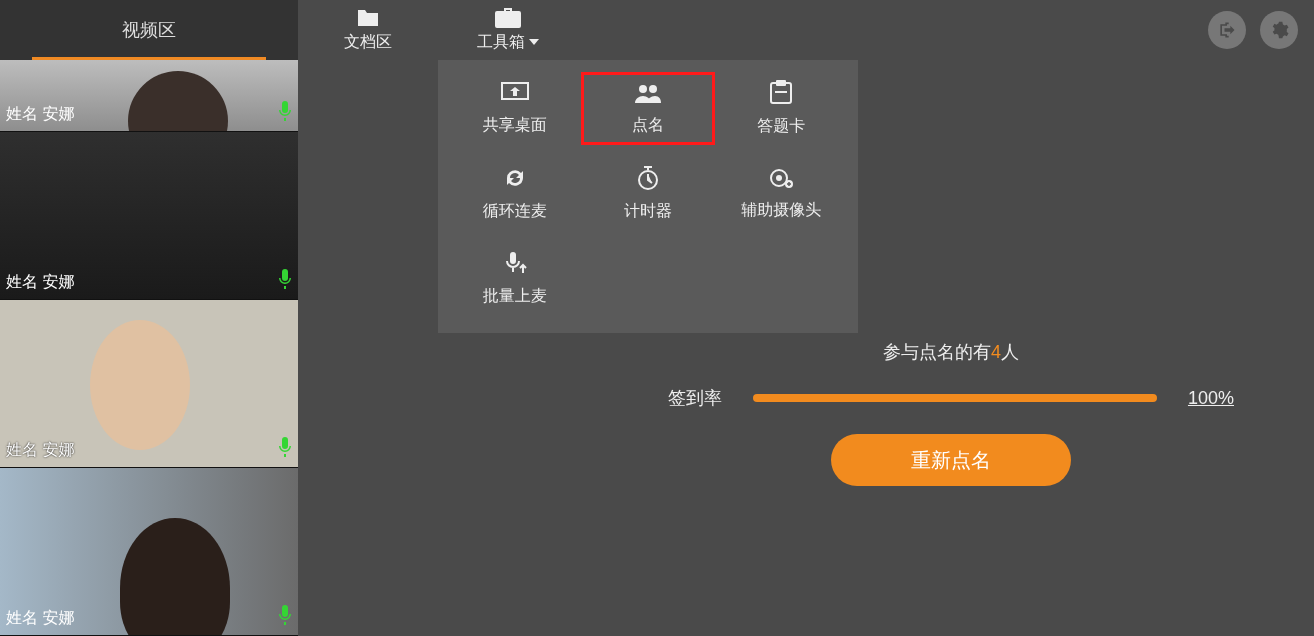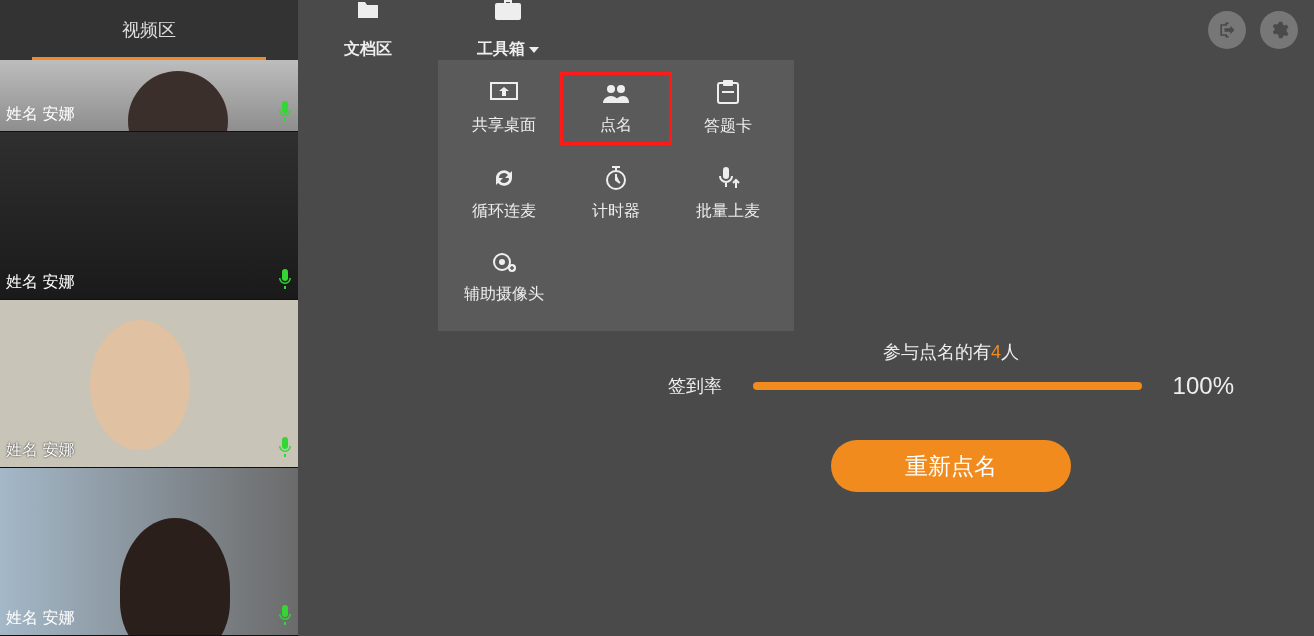--- a/index.html
+++ b/index.html
@@ -97,26 +97,25 @@
       background: #4a4a4a;
       display: flex;
       align-items: center;
     }
     .topbar-item {
       width: 140px;
       height: 60px;
       display: flex;
       flex-direction: column;
       align-items: center;
-      justify-content: space-between;
+      justify-content: center;
       gap: 4px;
       font-size: 16px;
       color: #eee;
       cursor: pointer;
-      font-weight: bold;
     }
     .topbar-item svg { fill: #eee; }
     .topbar-right {
       position: absolute;
       right: 0;
       top: 0;
       height: 60px;
       display: flex;
       align-items: center;
       gap: 14px;
@@ -130,21 +129,21 @@
       display: flex;
       align-items: center;
       justify-content: center;
       cursor: pointer;
     }
     .circle-btn svg { fill: #4a4a4a; }
     .toolbox-dropdown {
       position: absolute;
       left: 438px;
       top: 60px;
-      width: 356px;
+      width: 420px;
       background: #5a5a5a;
       padding: 12px 10px 18px;
       display: grid;
       grid-template-columns: repeat(3, 1fr);
       row-gap: 12px;
       z-index: 10;
     }
     .tool-item {
       display: flex;
       flex-direction: column;
@@ -179,47 +178,48 @@
       text-align: center;
       font-size: 18px;
       color: #eee;
       margin-bottom: 8px;
     }
     .online-line .orange { color: #f28b1e; }
     .progress-row {
       display: flex;
       align-items: center;
       gap: 31px;
-      margin-top: 8px;
+      margin-top: 22px;
     }
     .progress-label {
       font-size: 18px;
       color: #eee;
       white-space: nowrap;
     }
     .progress-bar {
       flex: 1;
       height: 8px;
       background: #f28b1e;
       border-radius: 4px;
     }
     .progress-pct {
-      font-size: 24px;
-      color: #eee;
+      font-size: 18px;
+      color: #eee;
+      text-decoration: underline;
     }
     .redo-btn {
       display: block;
-      margin: 40px auto 0;
+      margin: 24px auto 0;
       width: 240px;
       height: 52px;
       background: #f28b1e;
       border-radius: 26px;
       border: none;
       color: #fff;
-      font-size: 23px;
+      font-size: 20px;
       cursor: pointer;
     }
     .caret-down {
       display: inline-block;
       width: 0;
       height: 0;
       border-left: 5px solid transparent;
       border-right: 5px solid transparent;
       border-top: 6px solid #eee;
       margin-left: 4px;
@@ -340,37 +340,37 @@
     <span>循环连麦</span>
   </div>
   <div class="tool-item">
     <svg width="26" height="26" viewBox="0 0 26 26">
         <circle cx="13" cy="15" r="9" fill="none" stroke="#eee" stroke-width="2"></circle>
         <path d="M13 9v6l4 3M9 2h8M13 2v3" stroke="#eee" stroke-width="2"></path>
       </svg>
     <span>计时器</span>
   </div>
   <div class="tool-item">
+    <svg width="28" height="24" viewBox="0 0 28 24">
+        <circle cx="12" cy="12" r="8" fill="none" stroke="#eee" stroke-width="2"></circle>
+        <circle cx="12" cy="12" r="3"></circle>
+        <circle cx="22" cy="18" r="4"></circle>
+        <path d="M22 16v4m-2-2h4" stroke="#5a5a5a" stroke-width="1.5"></path>
+      </svg>
+    <span>辅助摄像头</span>
+  </div>
+  <div class="tool-item">
     <svg width="24" height="26" viewBox="0 0 24 26">
         <path d="M10 2a3 3 0 0 1 3 3v6a3 3 0 0 1-6 0V5a3 3 0 0 1 3-3z"></path>
         <path d="M4 11a6 6 0 0 0 12 0" fill="none" stroke="#eee" stroke-width="2"></path>
         <path d="M10 18v4" stroke="#eee" stroke-width="2"></path>
         <path d="M17 18l3-3 3 3m-3-3v8" stroke="#eee" stroke-width="2" fill="none"></path>
       </svg>
     <span>批量上麦</span>
   </div>
-  <div class="tool-item">
-    <svg width="28" height="24" viewBox="0 0 28 24">
-        <circle cx="12" cy="12" r="8" fill="none" stroke="#eee" stroke-width="2"></circle>
-        <circle cx="12" cy="12" r="3"></circle>
-        <circle cx="22" cy="18" r="4"></circle>
-        <path d="M22 16v4m-2-2h4" stroke="#5a5a5a" stroke-width="1.5"></path>
-      </svg>
-    <span>辅助摄像头</span>
-  </div>
 </div>
 
 <div class="main-area">
   <div class="rollcall-panel">
     <div class="online-line">
       <span>参与点名的有</span><span class="orange">4</span><span>人</span>
     </div>
     <div class="progress-row">
       <span class="progress-label">签到率</span>
       <div class="progress-bar"></div>

